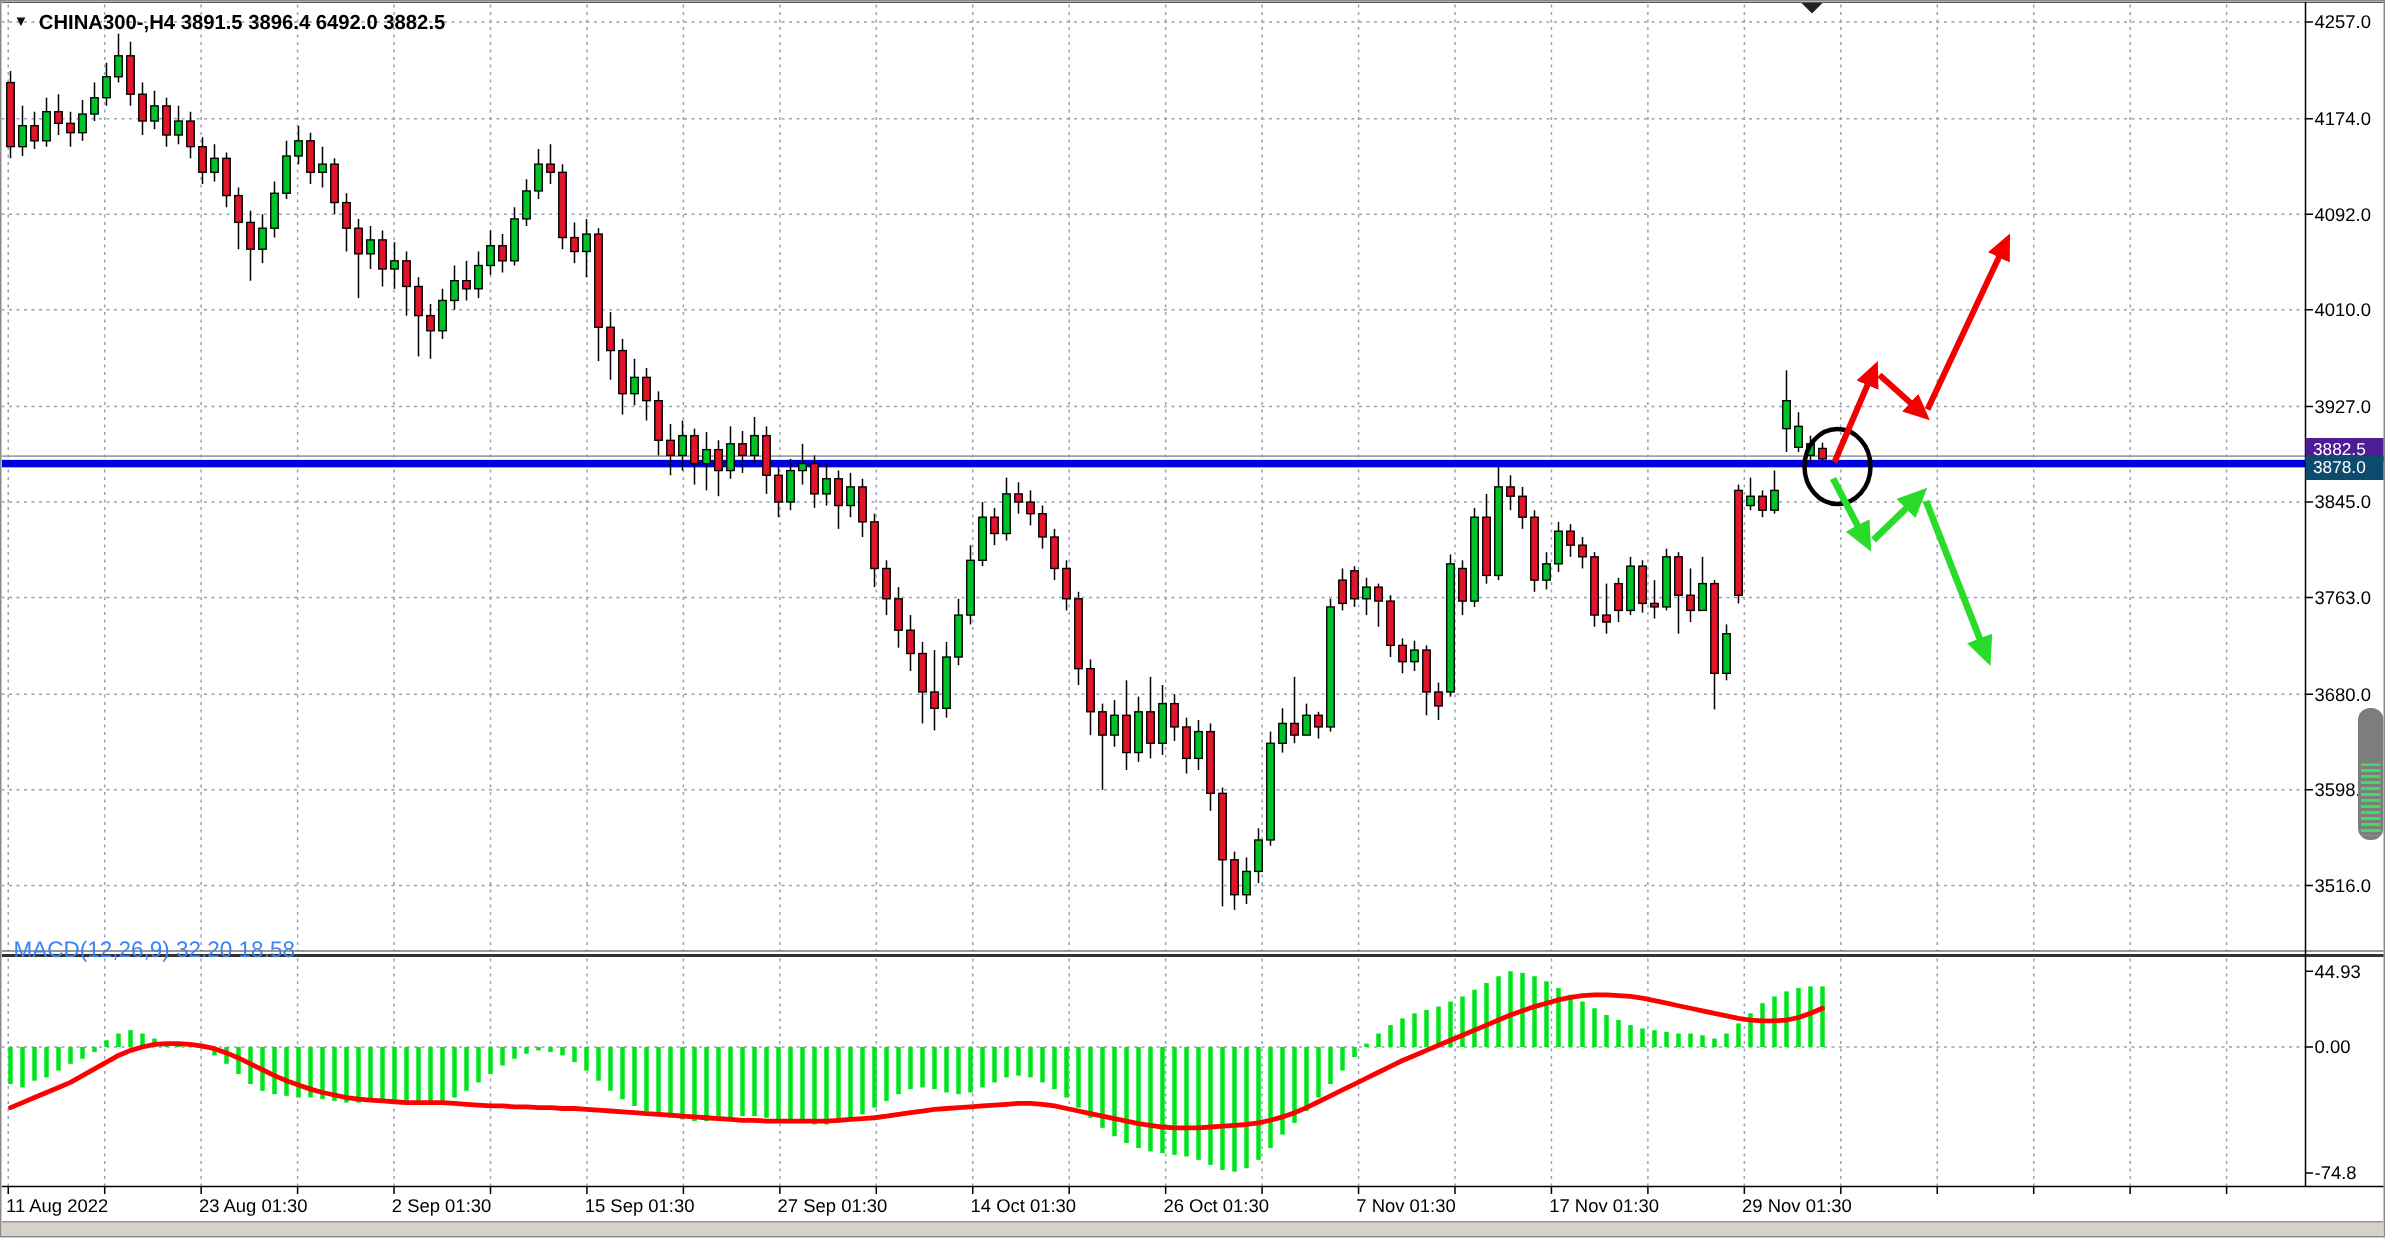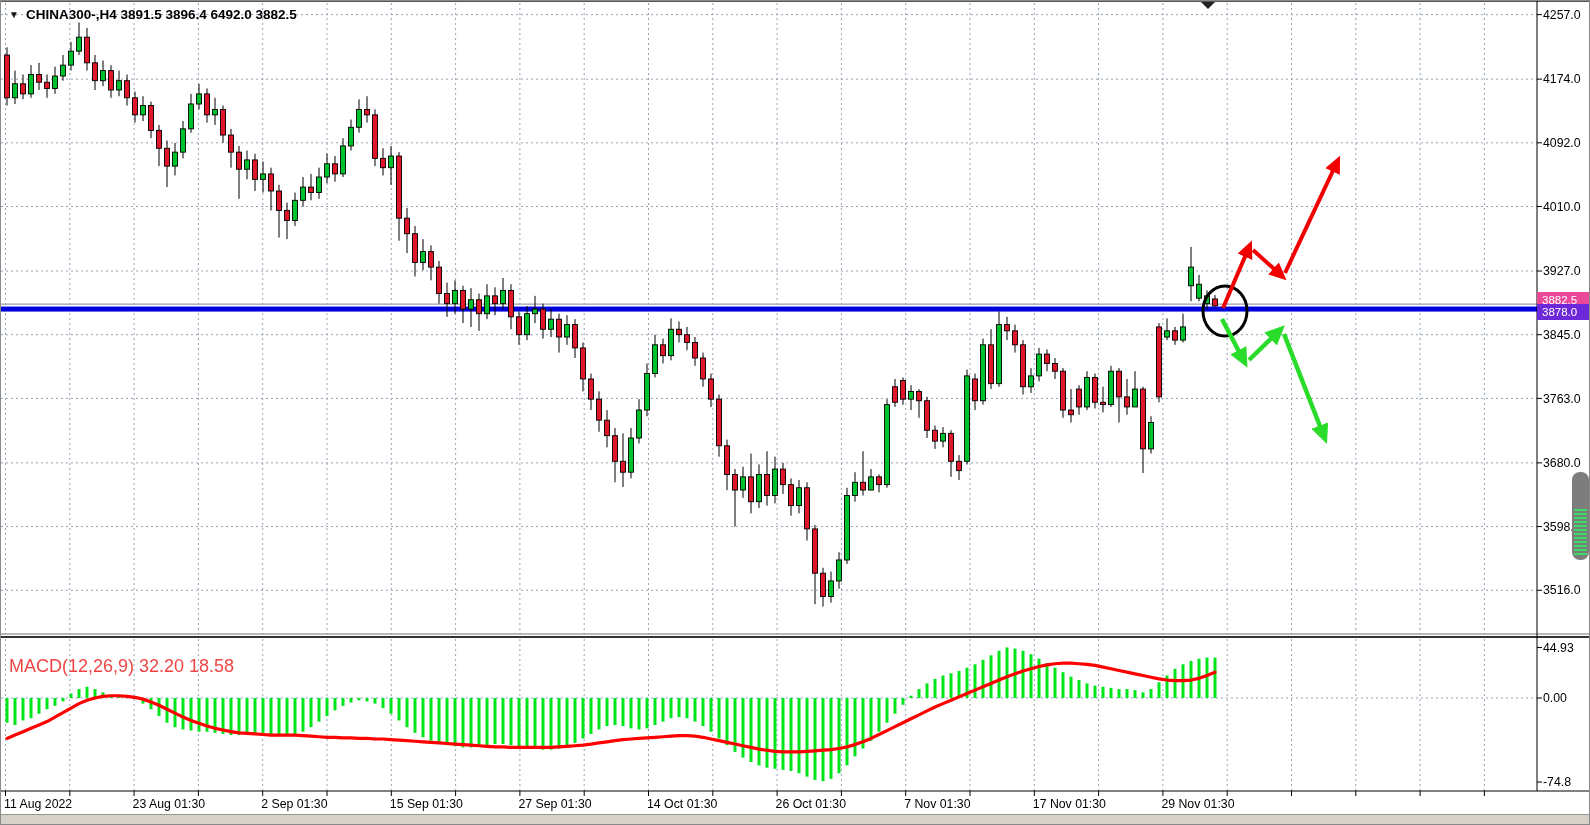--- a/index.html
+++ b/index.html
@@ -2,25 +2,25 @@
 <html><head>
 <meta charset="utf-8">
 <style>
   html,body{margin:0;padding:0;background:#c8c8c8;font-family:"Liberation Sans",sans-serif;}
   #win{position:relative;width:1590px;height:825px;background:#ffffff;overflow:hidden;
        border:1px solid #8a8a8a;box-sizing:border-box;}
   #chart-svg{position:absolute;left:0;top:0;}
   .title-row{position:absolute;left:8px;top:6px;display:flex;align-items:center;gap:7px;
              font-size:13.5px;font-weight:600;color:#000;z-index:30;}
   .tri{font-size:10px;line-height:10px;color:#111;}
-  .macd-label{position:absolute;left:8px;top:655px;font-size:18px;color:#ef4444;z-index:30;}
+  .macd-label{position:absolute;left:8px;top:624px;font-size:15px;color:#3b82f6;z-index:30;}
   .tag{position:absolute;left:1536px;width:54px;height:16px;color:#fff;font-size:11.5px;
        line-height:16px;padding-left:5px;box-sizing:border-box;z-index:25;}
-  #tag-last{top:291px;background:#ec4899;z-index:24;}
-  #tag-hline{top:303px;background:#6d28d9;z-index:26;}
+  #tag-last{top:291px;background:#4c1d95;z-index:24;}
+  #tag-hline{top:303px;background:#0c4a6e;z-index:26;}
   #scrollwidget{position:absolute;left:1571px;top:471px;width:17px;height:88px;border-radius:8px;
        background:#7d7d7d;z-index:40;}
   #scrollwidget .stripes{position:absolute;left:2px;right:2px;bottom:3px;height:48px;
        background:repeating-linear-gradient(180deg,#3ddc64 0 2px,rgba(0,0,0,0) 2px 4px);}
   #bottomstrip{position:absolute;left:0;right:0;top:813px;height:12px;background:#d6d2c9;
        border-top:1px solid #9a968e;z-index:20;}
 </style>
 </head>
 <body>
 

